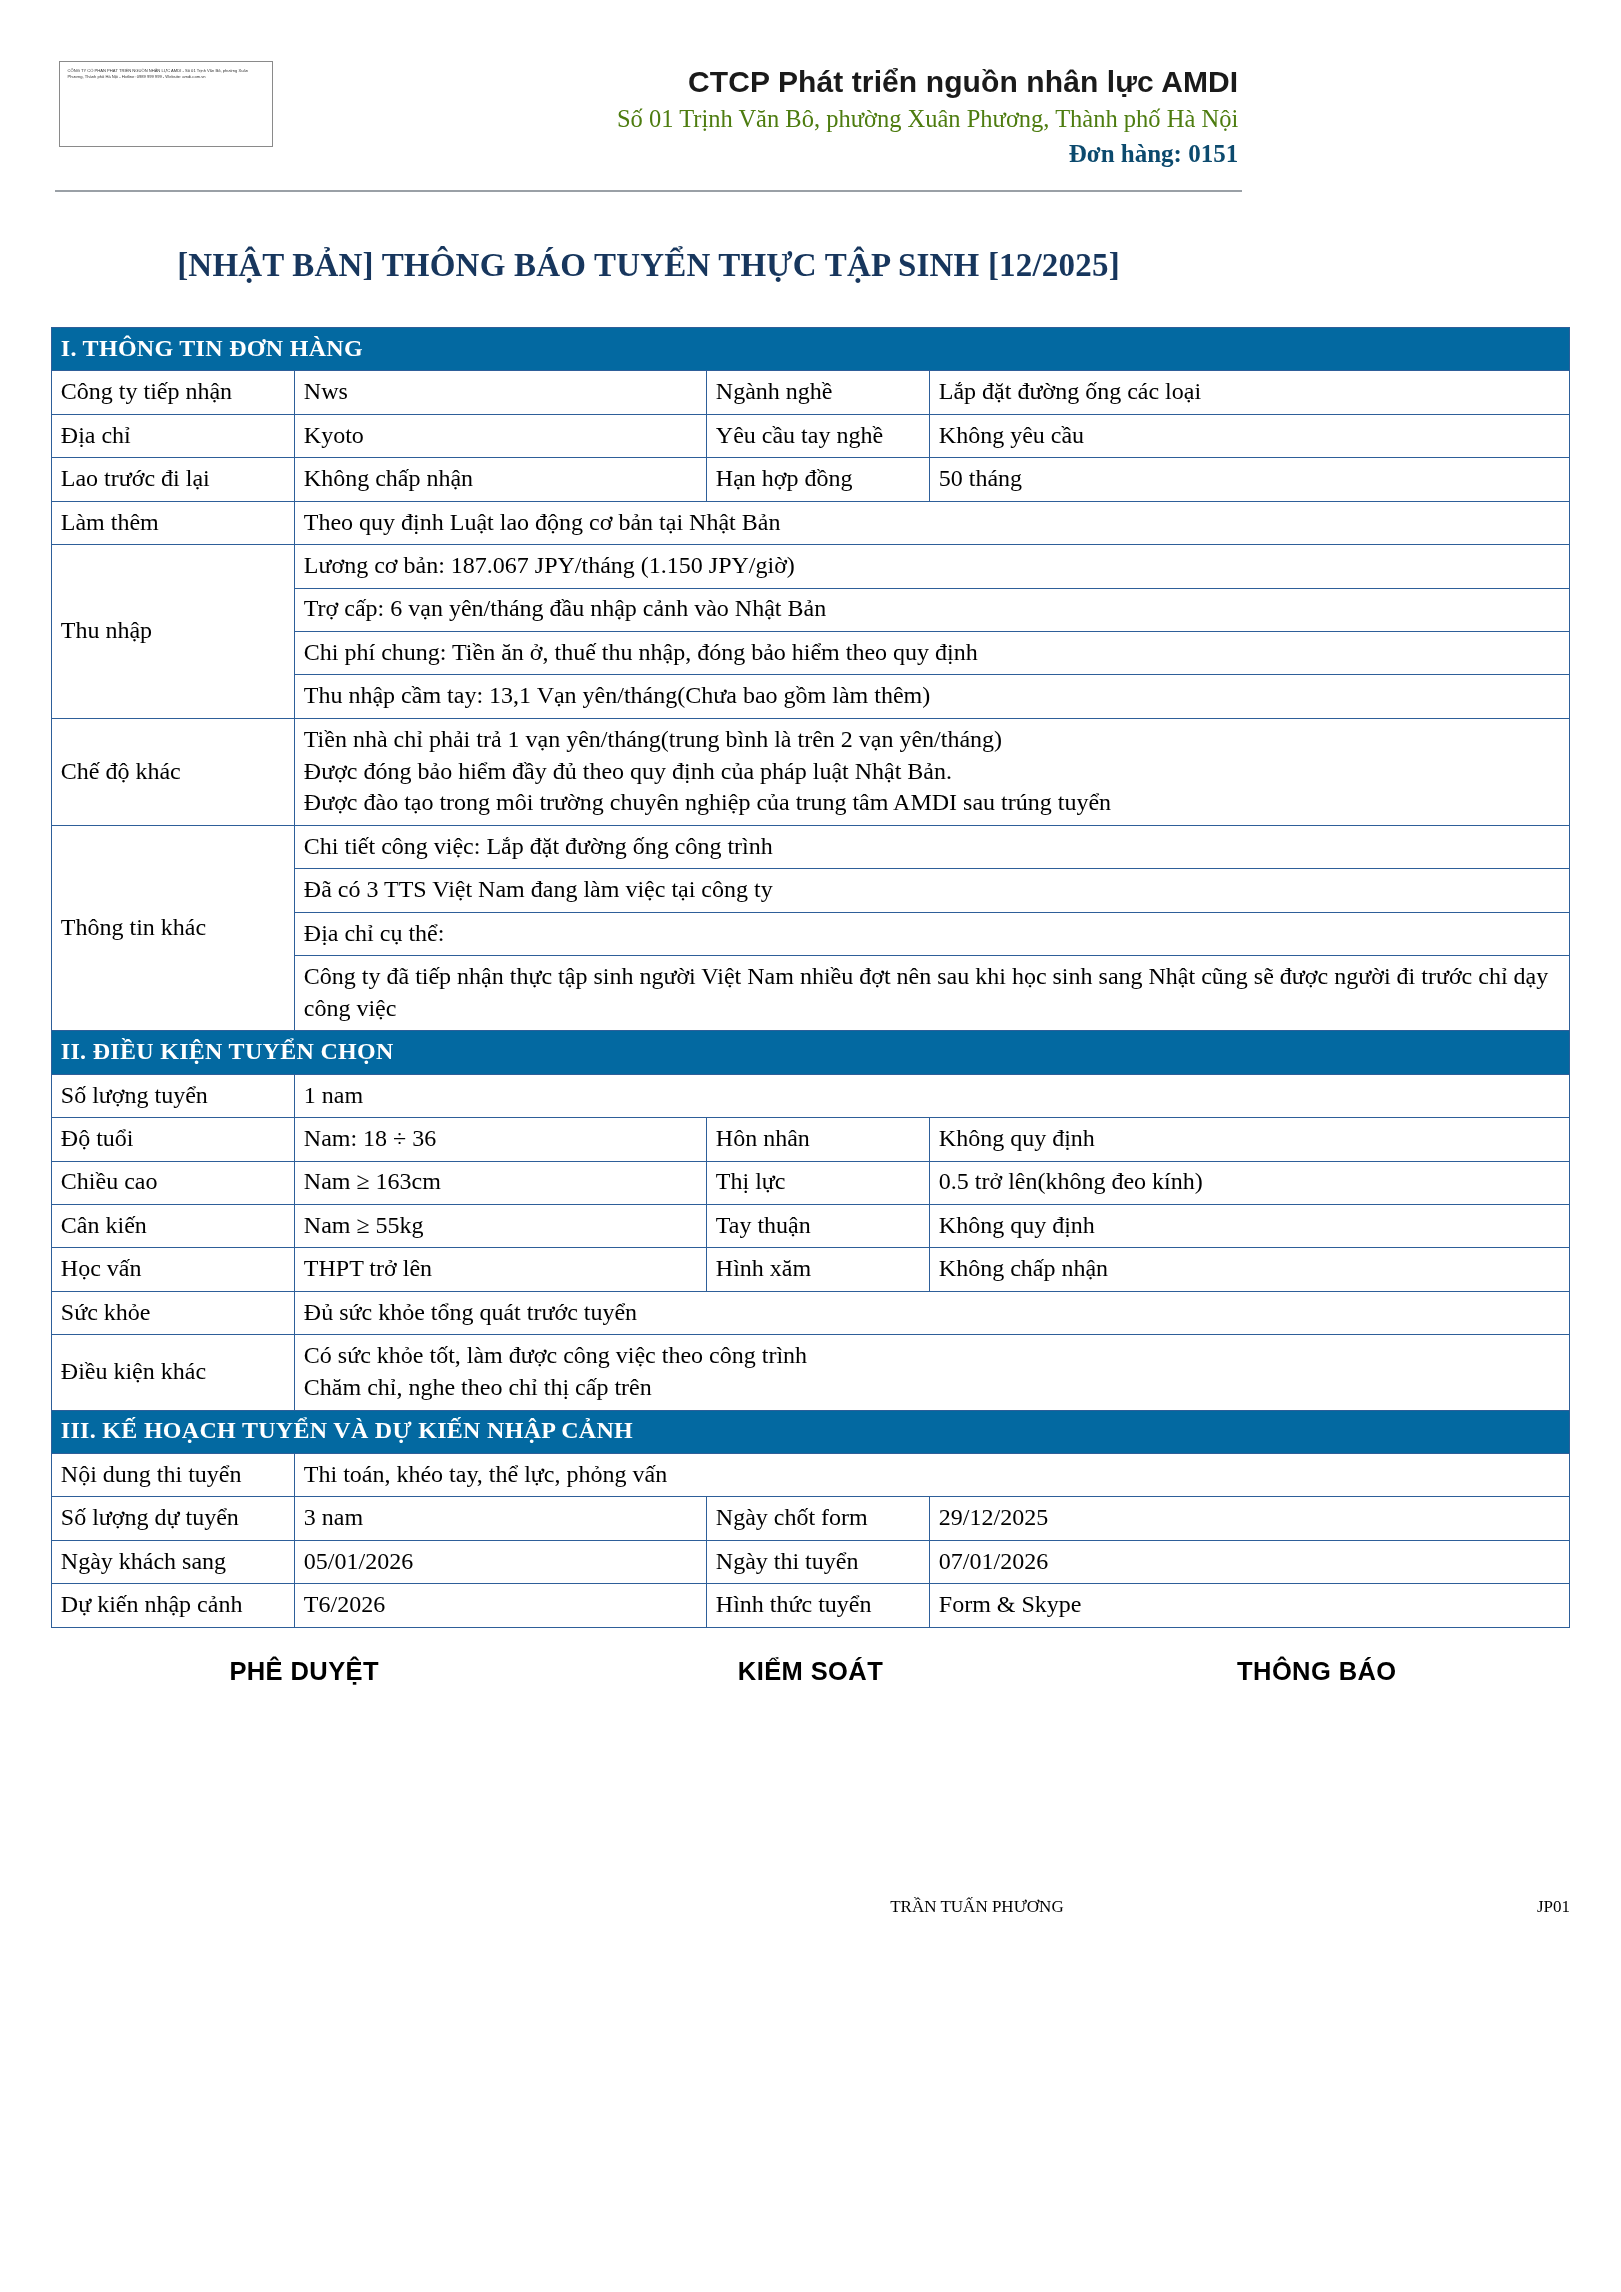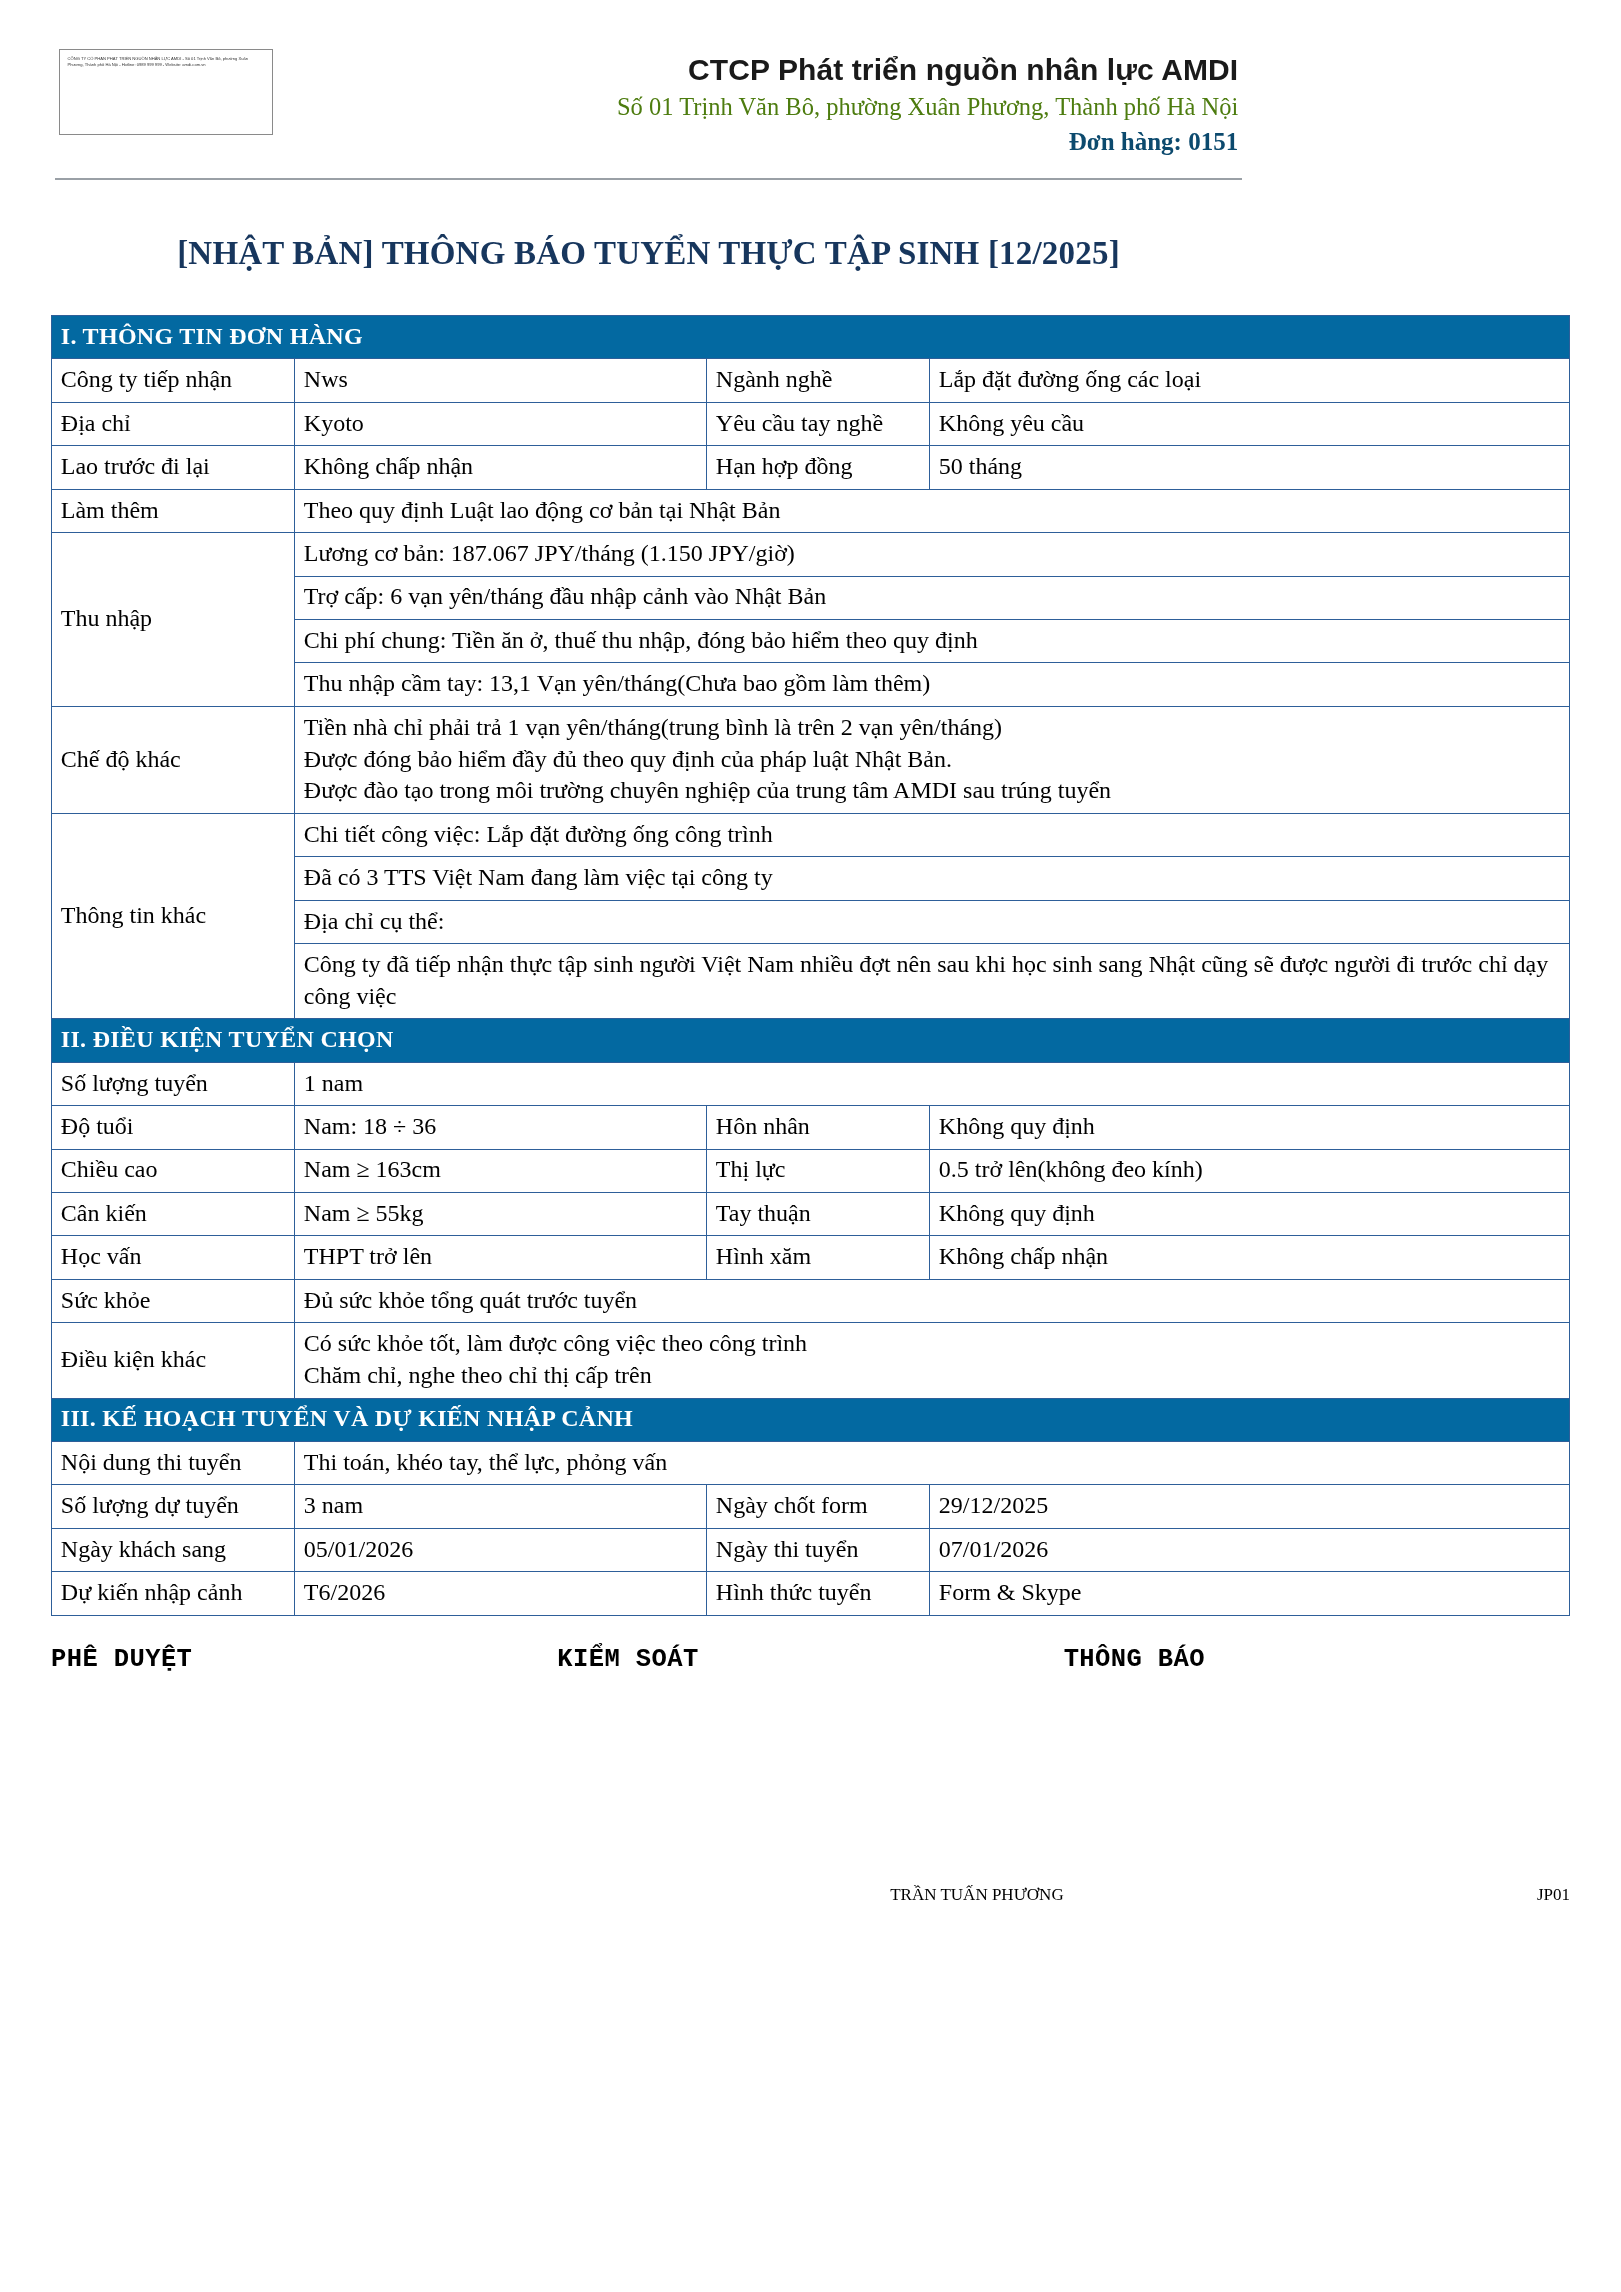--- a/index.html
+++ b/index.html
@@ -10,21 +10,21 @@
   body {
     width: 1621px;
     min-height: 2293px;
     font-family: "Liberation Serif", serif;
     color: #000000;
   }
   .page {
     width: 1297px;
     min-height: 2293px;
     box-sizing: border-box;
-    padding: 39px 51px 39px 51px;
+    padding: 51px 51px 39px 51px;
     position: relative;
   }
 
   
   .header {
     display: flex;
     align-items: flex-start;
     justify-content: space-between;
     padding: 9.8px 7.8px 7.8px 7.8px;
   }
@@ -117,23 +117,24 @@
   .multi { line-height: 1.34; }
 
   
   .sign-row {
     display: flex;
     width: 1519px;
     margin: 29px auto 0 auto;
   }
   .sign-col {
     flex: 1;
+    text-align: center;
     font-weight: bold;
     font-size: 25.5px;
-    font-family: Liberation Mono, monospace;
+    font-family: Liberation Sans, sans-serif;
     letter-spacing: 0.4px;
   }
   .sign-names {
     display: flex;
     width: 1519px;
     margin: 211px auto 0 auto;
   }
   .sign-name-col {
     flex: 1;
     text-align: right;

